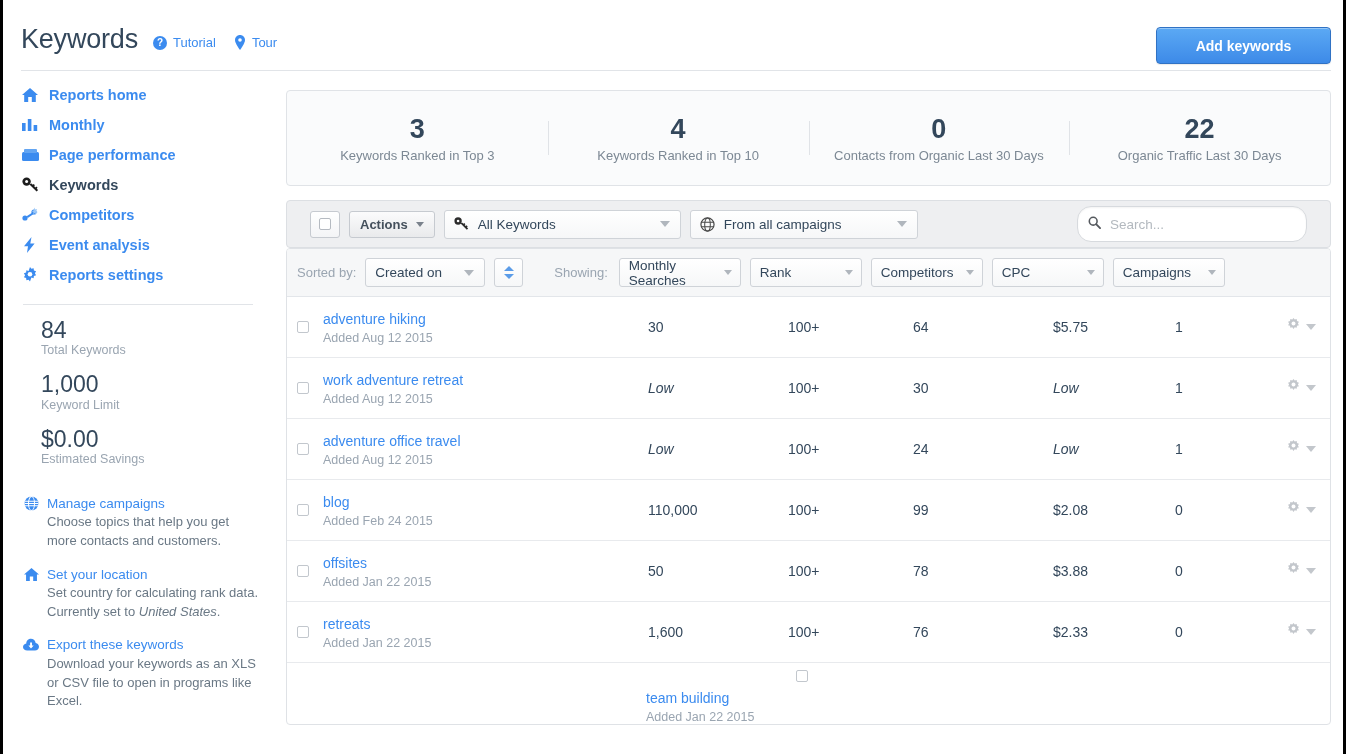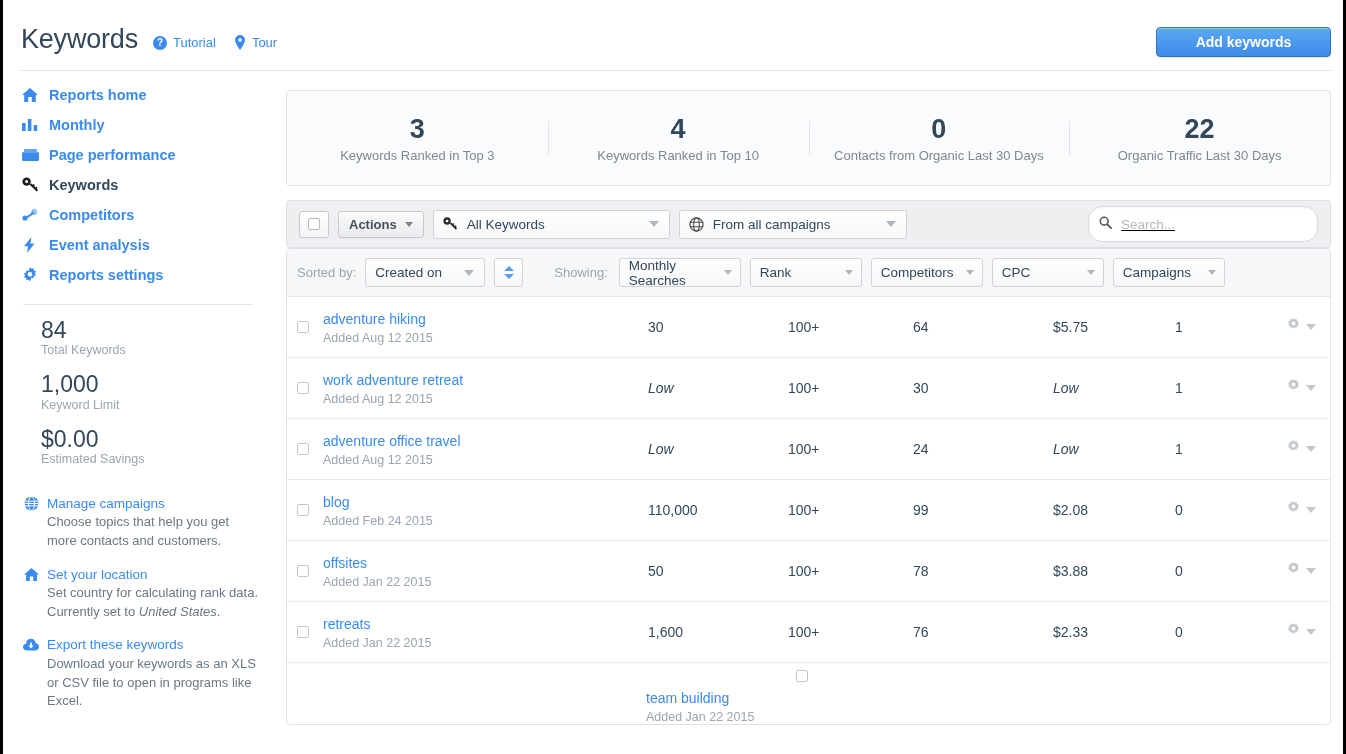--- a/index.html
+++ b/index.html
@@ -27,21 +27,21 @@
   .hdr-link { display: flex; align-items: center; gap: 6px; color: #3b8bef; font-size: 13px; text-decoration: none; }
   .ico-help {
     width: 14px; height: 14px; border-radius: 50%; background: #3b8bef;
     color: #fff; font-size: 10px; line-height: 14px; text-align: center; font-weight: bold;
   }
   .ico-pin { width: 12px; height: 15px; position: relative; }
   .ico-pin svg { display:block; }
 
   .btn-add {
     position: absolute; right: 18px; top: 27px;
-    width: 175px; height: 30px;
+    width: 175px; height: 37px;
     border-radius: 4px;
     background: linear-gradient(to bottom, #5ba9f4 0%, #3d8ae8 100%);
     border: 1px solid #3072c4;
     color: #fff; font-size: 14px; font-weight: bold;
     cursor: pointer;
     box-shadow: inset 0 1px 0 rgba(255,255,255,0.35), 0 1px 1px rgba(0,0,0,0.08);
   }
 
   .hdr-rule {
     position: absolute; left: 18px; top: 70px; width: 1310px; height: 1px; background: #e1e4e8;
@@ -87,21 +87,21 @@
   .stat-cell + .stat-cell::before {
     content: ""; position: absolute; left: 0; top: 14px; bottom: 14px; width: 1px; background: #e0e3e7;
   }
   .stat-cell-num { font-size: 27px; color: #33475b; font-weight: bold; line-height: 1.25; }
   .stat-cell-lbl { font-size: 13px; color: #7c8894; margin-top: 2px; }
 
   
   .toolbar {
     margin-top: 14px; height: 48px; border: 1px solid #dcdfe3; border-radius: 4px;
     background: #eeeff1;
-    display: flex; align-items: center; padding: 0 12px; gap: 9px;
+    display: flex; align-items: center; padding: 0 23px; gap: 9px;
   }
   .cb-box {
     width: 30px; height: 27px; border: 1px solid #c6cad0; border-radius: 3px;
     background: linear-gradient(to bottom,#ffffff,#f3f4f6);
     display:flex; align-items:center; justify-content:center; cursor:pointer;
   }
   .cb-inner { width: 12px; height: 12px; border: 1px solid #b5bac1; border-radius: 2px; background:#fff; }
 
   .btn-gray {
     height: 27px; padding: 0 10px; border: 1px solid #c6cad0; border-radius: 3px;
@@ -122,21 +122,20 @@
     border-left:5px solid transparent; border-right:5px solid transparent; border-top:6px solid #b0b6bd; }
   .sel-keywords { width: 237px; }
   .sel-campaigns { width: 228px; }
   .sel-ico { width:16px; height:16px; display:flex; align-items:center; justify-content:center; flex:0 0 16px; }
 
   .search-wrap { margin-left: auto; }
   .search-box {
     width: 230px; height: 36px; border: 1px solid #d7dade; border-radius: 14px;
     background: #fff; display:flex; align-items:center; padding: 0 10px; gap: 7px;
     box-shadow: inset 0 1px 2px rgba(0,0,0,0.05);
-    text-decoration: underline;
   }
   .search-input {
     border: none; outline: none; font-size: 13.5px; color: #33475b; width: 100%;
     font-family: inherit; background: transparent;
   }
   .search-input::placeholder { color: #b3b9bf; }
 
   
   .table-card { border: 1px solid #dfe2e6; border-radius: 4px; background:#fff; overflow:hidden; }
   .sortbar {

